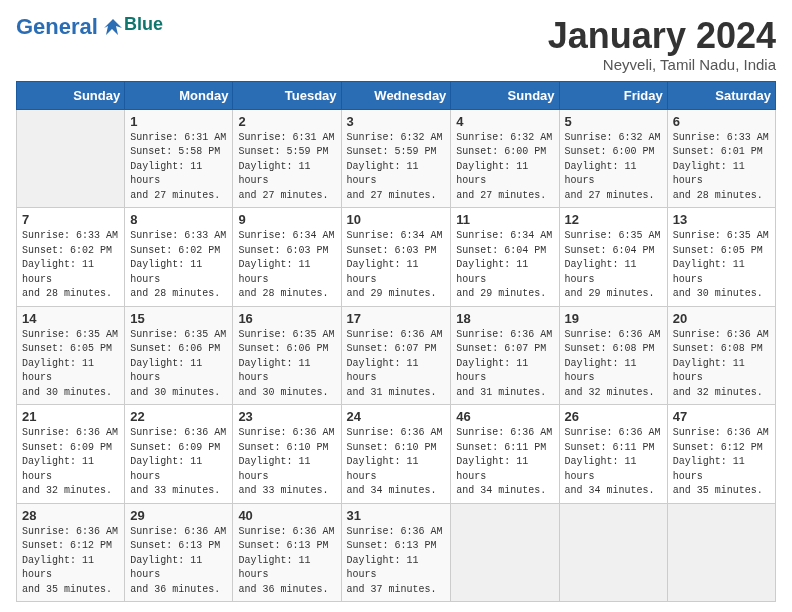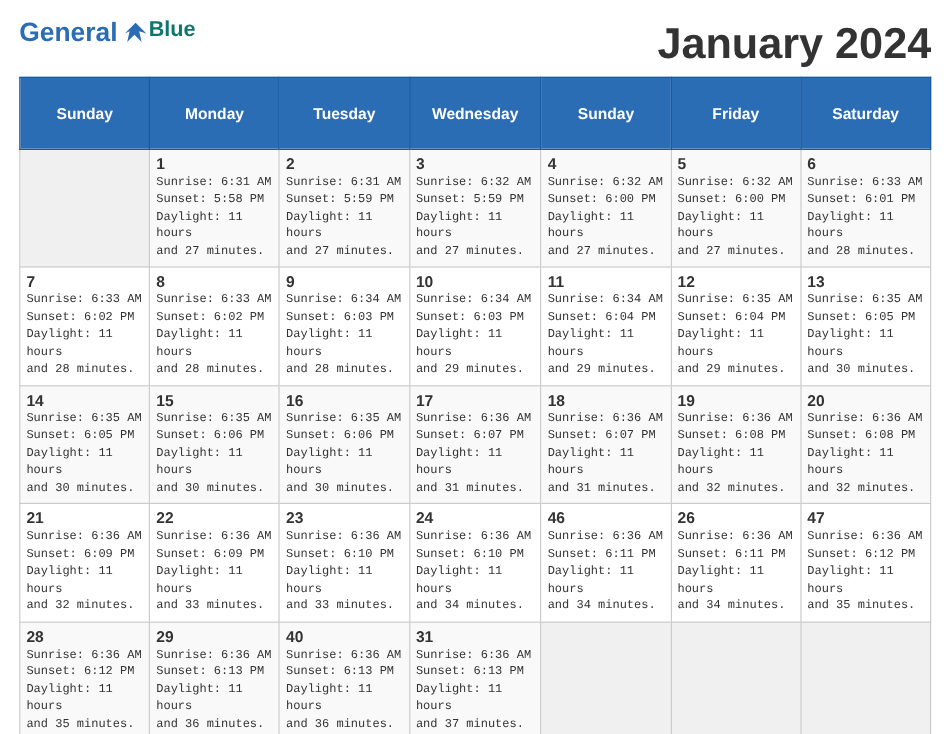--- a/index.html
+++ b/index.html
@@ -50,22 +50,22 @@
       color: #555;
     }
     table {
       width: 100%;
       border-collapse: collapse;
       font-size: 11px;
     }
     thead tr th {
       background: #2a6db5;
       color: #fff;
-      padding: 22px 4px;
-      text-align: center;
+      padding: 6px 4px;
+      text-align: right;
       font-size: 13px;
       font-weight: bold;
       border: 1px solid #1a5a9e;
       margin-left: 20px;
     }
     tbody tr td {
       border: 1px solid #ccc;
       vertical-align: top;
       padding: 4px 5px;
       min-height: 70px;
@@ -104,20 +104,21 @@
         <span>General</span>
       </div>
       <svg width="22" height="22" viewBox="0 0 22 22" style="margin-left:2px;">
         <polygon points="11,3 20,12 14,10 16,19 10,13 4,19 6,10 2,12" fill="#2a6db5"></polygon>
       </svg>
     </div>
     <div class="logo-sub">Blue</div>
   </div>
   <div class="title-block">
     <div class="cal-title">January 2024</div>
+    <div class="cal-subtitle">Neyveli, Tamil Nadu, India</div>
   </div>
 </div>
 
 <table>
   <thead>
     <tr>
     <th>Sunday</th>
         <th>Monday</th>
         <th>Tuesday</th>
         <th>Wednesday</th>

